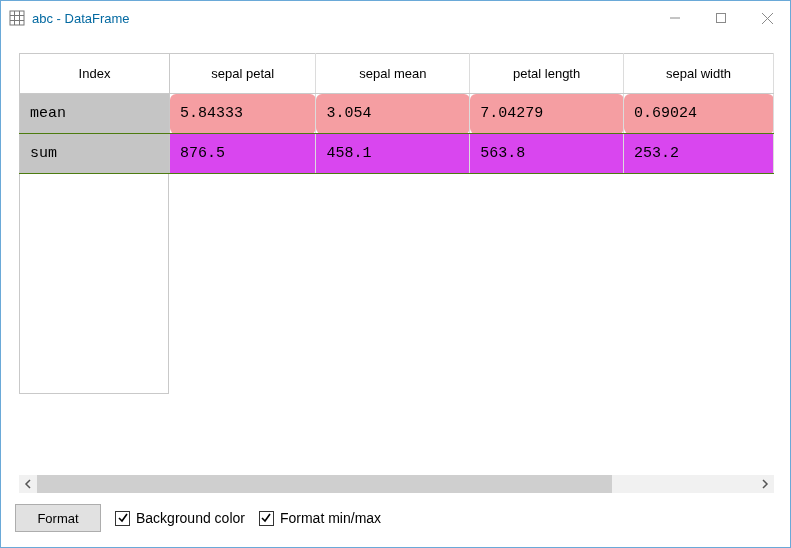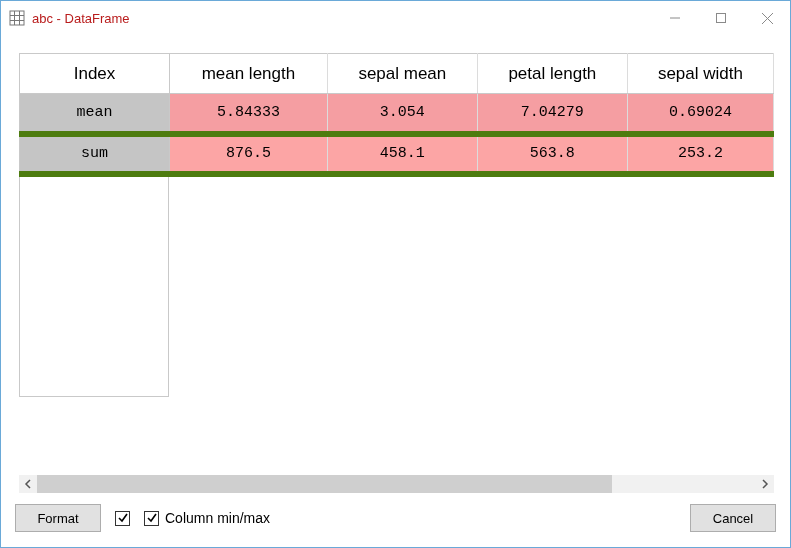--- a/index.html
+++ b/index.html
@@ -13,21 +13,21 @@
     width: 791px; height: 548px;
     background: #ffffff;
     border: 1px solid #6aa9d8;
     display: flex; flex-direction: column;
     position: relative;
   }
   .titlebar {
     height: 34px;
     display: flex; align-items: center;
     padding: 0 0 0 8px;
-    color: #b91c1c;
+    color: #0369a1;
     font-size: 13px;
     user-select: none;
   }
   .titlebar .app-icon {
     width: 16px; height: 16px;
     margin-right: 7px;
     display: flex; align-items: center; justify-content: center;
   }
   .titlebar .title { flex: 0 0 auto; }
   .titlebar .spacer { flex: 1 1 auto; }
@@ -47,52 +47,52 @@
     position: relative;
     overflow: hidden;
   }
   table.df {
     border-collapse: collapse;
     width: 100%;
     font-size: 14px;
   }
   table.df th, table.df td {
     height: 40px;
-    text-align: center;
+    text-align: left;
     padding: 0 10px;
     border-right: 1px solid #dcdcdc;
-    border-bottom: 6px solid #4d7c0f;
+    border-bottom: 1px solid #4d7c0f;
   }
   table.df th {
     font-weight: 400;
     text-align: center;
     background: #ffffff;
     border-top: 1px solid #c9c9c9;
     border-bottom: 1px solid #c9c9c9;
-    font-size: 17px;
+    font-size: 13px;
   }
   table.df th.idxhead {
     border-left: 1px solid #c9c9c9;
     border-right: 1px solid #c9c9c9;
     width: 150px;
   }
   table.df td.idx {
     background: #c5c5c5;
     font-family: Consolas, "Courier New", monospace;
     border-left: 1px solid #c9c9c9;
     border-right: 1px solid #c9c9c9;
     width: 150px;
     font-size: 15px;
   }
   table.df td.val {
     font-family: Consolas, "Courier New", monospace;
     font-size: 15px;
   }
-  .row-pink td.val { background: #f59ea2; }
-  .row-blue td.val { background: #fca5a5; }
+  .row-pink td.val { background: #f59ea2; border-radius: 6px; }
+  .row-blue td.val { background: #d946ef; }
   .blank-area {
     border-left: 1px solid #c9c9c9;
     border-right: 1px solid #c9c9c9;
     border-bottom: 1px solid #c9c9c9;
     width: 150px;
     height: 220px;
     background: #ffffff;
   }
   .hscroll {
     height: 18px;
@@ -177,21 +177,21 @@
       </svg>
     </div>
   </div>
 
   <div class="content">
     <div class="grid-wrap">
       <table class="df">
         <thead>
           <tr>
             <th class="idxhead">Index</th>
-            <th>mean length</th>
+            <th>sepal petal</th>
             <th>sepal mean</th>
             <th>petal length</th>
             <th>sepal width</th>
           </tr>
         </thead>
         <tbody>
           <tr class="row-pink">
             <td class="idx">mean</td>
             <td class="val">5.84333</td>
             <td class="val">3.054</td>
@@ -229,28 +229,28 @@
 
   <div class="footer">
     <div class="btn">Format</div>
 
     <label class="chk">
       <span class="chkbox">
         <svg width="12" height="12" viewBox="0 0 12 12">
             <polyline points="2,6 5,9 10,2" fill="none" stroke="#000" stroke-width="1.6"></polyline>
           </svg>
       </span>
+      <span>Background color</span>
     </label>
 
     <label class="chk">
       <span class="chkbox">
         <svg width="12" height="12" viewBox="0 0 12 12">
             <polyline points="2,6 5,9 10,2" fill="none" stroke="#000" stroke-width="1.6"></polyline>
           </svg>
       </span>
-      <span>Column min/max</span>
+      <span>Format min/max</span>
     </label>
 
     <span class="push"></span>
-    <div class="btn">Cancel</div>
   </div>
 
 </div>
 
 </body></html>

